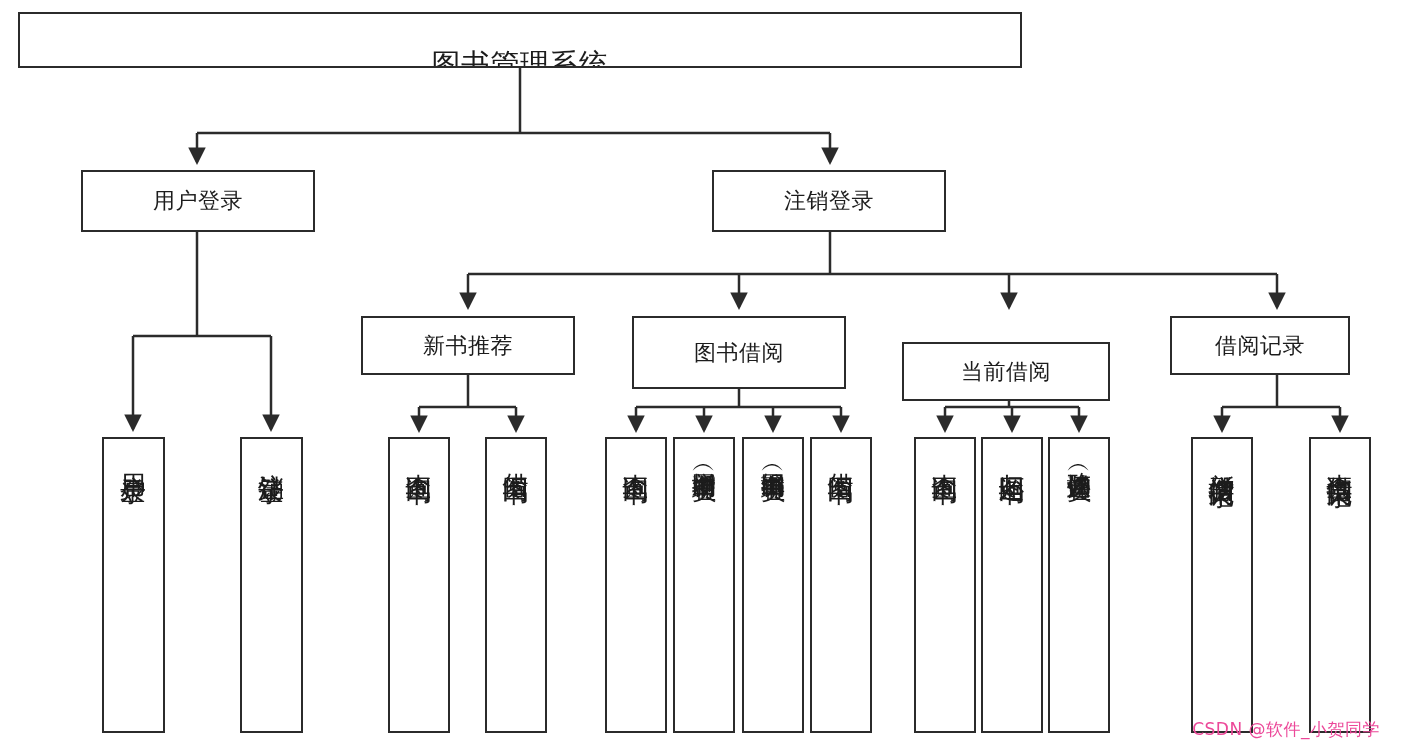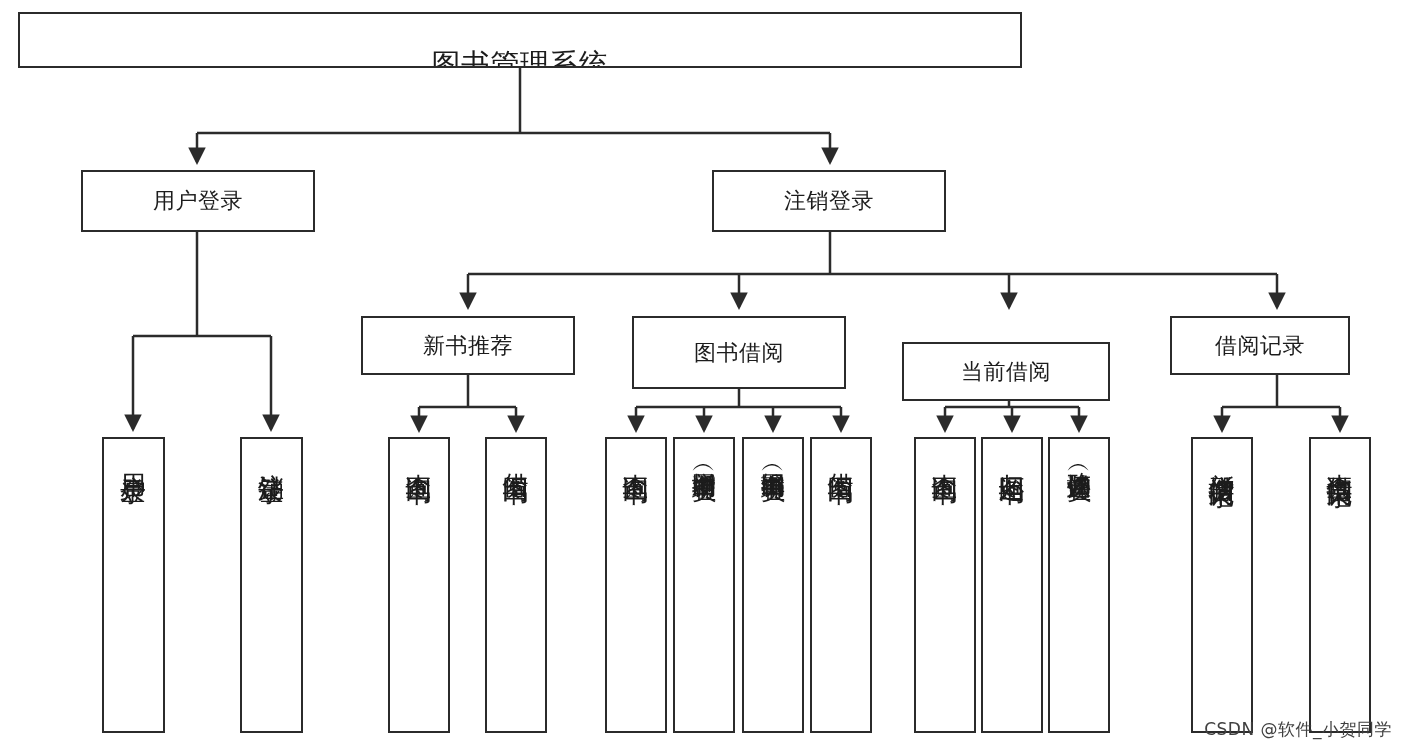--- a/index.html
+++ b/index.html
@@ -59,24 +59,24 @@
     font-size: 26px;
     letter-spacing: 2px;
     line-height: 1;
   }
   .node-box.vertical.small-type .node-label {
     font-size: 24px;
     letter-spacing: 1px;
   }
   #watermark {
     position: absolute;
-    right: 13px;
+    right: 25px;
     bottom: 6px;
     font-size: 17px;
-    color: #404040;
+    color: #ec4899;
     white-space: nowrap;
     letter-spacing: 0.5px;
   }
 </style>
 </head>
 <body>
 
 <div id="diagram-root">
 
   <svg id="edges-layer" viewBox="0 0 1405 747" width="1405" height="747" xmlns="http://www.w3.org/2000/svg">

